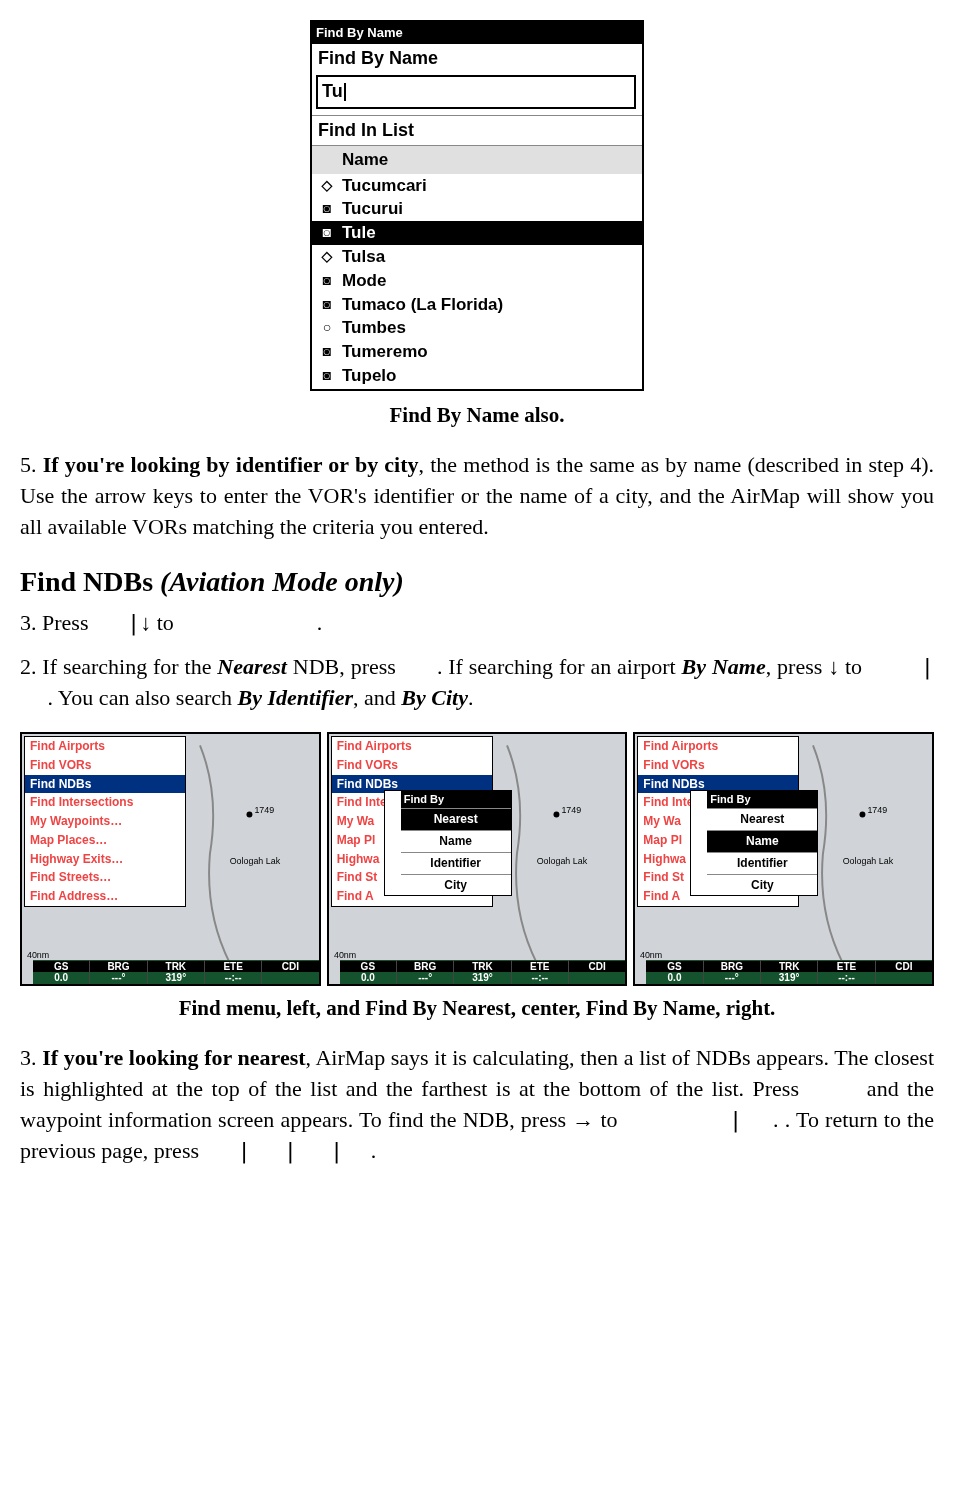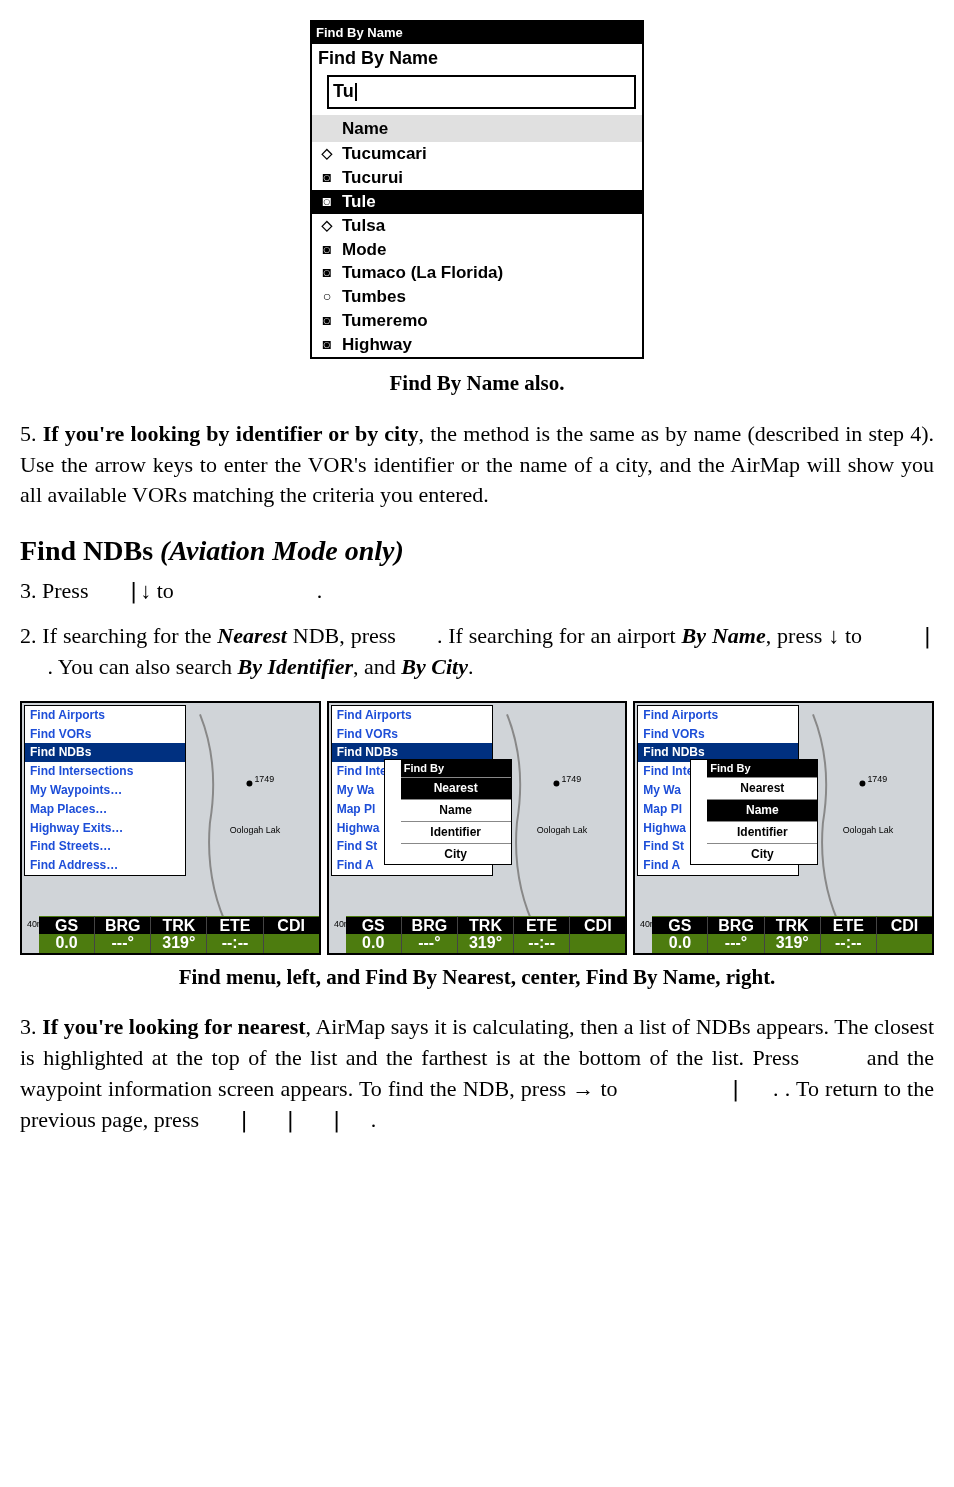--- a/index.html
+++ b/index.html
@@ -27,21 +27,21 @@
       font-size: 13px;
       font-weight: bold;
       padding: 2px 4px;
     }
     .gps-label {
       font-weight: bold;
       font-size: 18px;
       padding: 2px 6px;
     }
     .gps-input {
-      margin: 2px 6px 6px 15px;
+      margin: 2px 6px 6px 4px;
       border: 2px solid #000;
       padding: 2px 4px;
       font-weight: bold;
       font-size: 18px;
       display: flex;
       align-items: center;
     }
     .gps-cursor {
       display: inline-block;
       width: 2px;
@@ -133,21 +133,21 @@
       top: 2px;
       left: 2px;
       width: 160px;
       background: #fff;
       border: 1px solid #000;
       z-index: 2;
     }
     .mini-menu-item {
       padding: 1px 5px;
       font-weight: bold;
-      color: #1d4ed8;
+      color: #ef4444;
       white-space: nowrap;
     }
     .mini-menu-item.sel {
       background: #003080;
       color: #fff;
     }
     .mini-submenu {
       position: absolute;
       top: 56px;
       left: 55px;
@@ -177,26 +177,26 @@
     .mini-map {
       position: absolute;
       inset: 0;
       background: #cfd4d8;
       z-index: 0;
     }
     .mini-map svg { width: 100%; height: 100%; }
     .mini-bottom {
       position: absolute;
       bottom: 0;
-      left: 17px;
+      left: 11px;
       right: 0;
-      background: #4d7c0f;
+      background: #14532d;
       color: #fff;
       display: flex;
-      font-size: 16px;
+      font-size: 10px;
       font-weight: bold;
       z-index: 4;
     }
     .mini-bottom div {
       flex: 1;
       text-align: center;
       border-right: 1px solid #444;
       padding: 1px 0;
       line-height: 1.1;
     }
@@ -209,20 +209,21 @@
 </head>
 <body>
 
 <div class="gps-window">
   <div class="gps-titlebar">Find By Name</div>
   <div class="gps-label">Find By Name</div>
   <div class="gps-input">
     <span>Tu</span>
       <span class="gps-cursor"></span>
   </div>
+  <div class="gps-section-label">Find In List</div>
   <div class="gps-header-row">
     <span>Name</span>
   </div>
   <div class="gps-list" id="gps-list">
       <div class="gps-item">
         <span class="gps-icon">◇</span>
         <span>Tucumcari</span>
       </div>
       <div class="gps-item">
         <span class="gps-icon">◙</span>
@@ -247,21 +248,21 @@
       <div class="gps-item">
         <span class="gps-icon">○</span>
         <span>Tumbes</span>
       </div>
       <div class="gps-item">
         <span class="gps-icon">◙</span>
         <span>Tumeremo</span>
       </div>
       <div class="gps-item">
         <span class="gps-icon">◙</span>
-        <span>Highway</span>
+        <span>Tupelo</span>
       </div>
       <div class="gps-item">
         <span>Tuscaloosa</span>
       </div>
     </div>
 </div>
 <div class="caption">Find By Name also.</div>
 
 <div class="paragraph">
   <span>5. </span><strong>If you're looking by identifier or by city</strong><span>, the method is the same as by name (described in step 4). Use the arrow keys to enter the VOR's identifier or the name of a city, and the AirMap will show you all available VORs matching the criteria you entered.</span>

